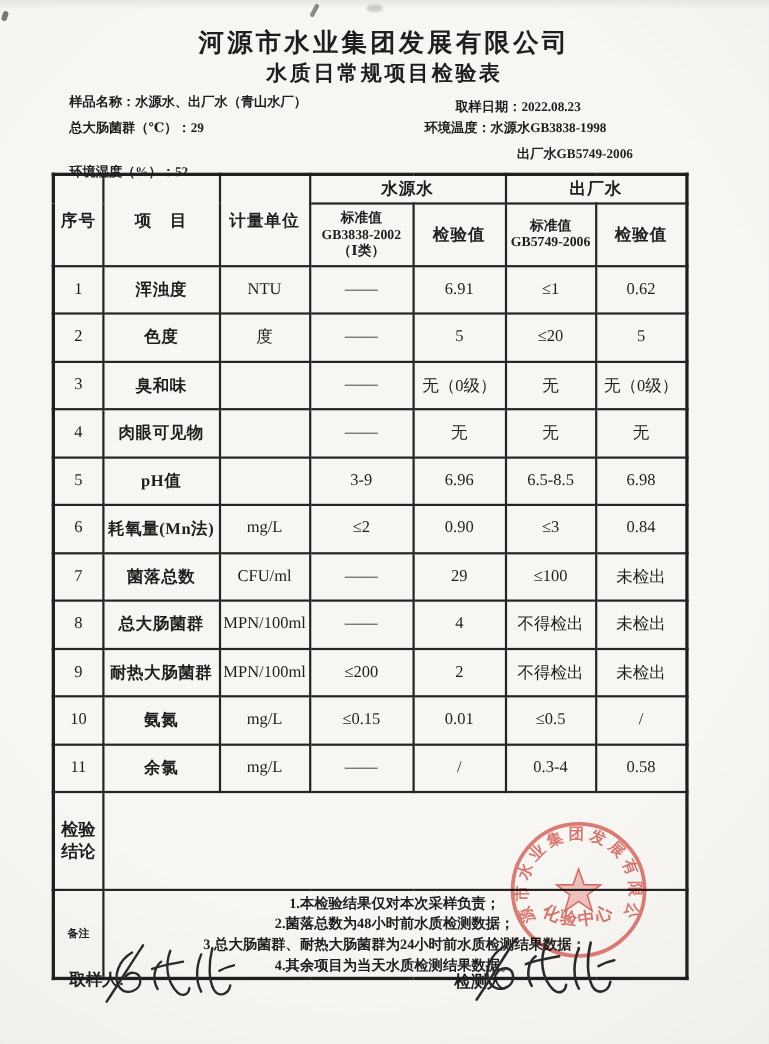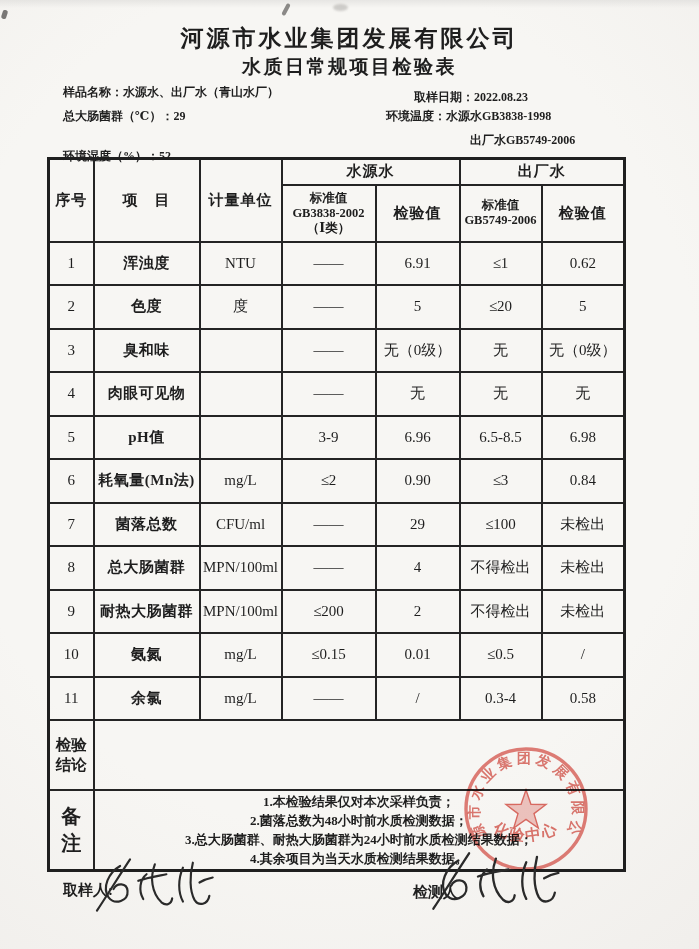--- a/index.html
+++ b/index.html
@@ -43,27 +43,27 @@
   }
   table.main td {
     border:2px solid #242424;
     text-align:center; vertical-align:middle;
     padding:0 2px; overflow:hidden;
   }
   table.main { border:3px solid #1f1f1f; }
   tr.h1 { height:26px; }
   tr.h2 { height:57px;margin-left:16px; }
   tr.r  { height:43.5px; }
-  tr.concl { height:70px; }
+  tr.concl { height:89px; }
   tr.remark { height:80px; }
   td.hdr { font-weight:600; letter-spacing:1px; }
   td.std-hdr { font-size:12.5px; line-height:15px; font-weight:600; letter-spacing:0; }
   td.item-cell { text-align:left; padding-left:7px; letter-spacing:.5px;font-weight:bold; }
   td.concl-label { font-size:15.5px; font-weight:600; line-height:20px; }
-  td.remark-label { font-size:20px; font-weight:600; }
+  td.remark-label { font-size:10px; font-weight:600; }
   td.remark-body { text-align:left; vertical-align:middle; padding-left:5px; }
   .remark-line { font-size:13px; font-weight:600; line-height:19px; white-space:nowrap; }
 
   .sig-label { position:absolute; font-size:15px; font-weight:700; white-space:nowrap; }
   .signature { position:absolute; }
   .signature path { stroke:#2a2a2a; stroke-width:2.6; fill:none; stroke-linecap:round; stroke-linejoin:round; }
 
   .stamp { position:absolute; left:461px; top:744px; width:130px; height:130px; opacity:.87; mix-blend-mode:multiply; }
 </style>
 </head>

